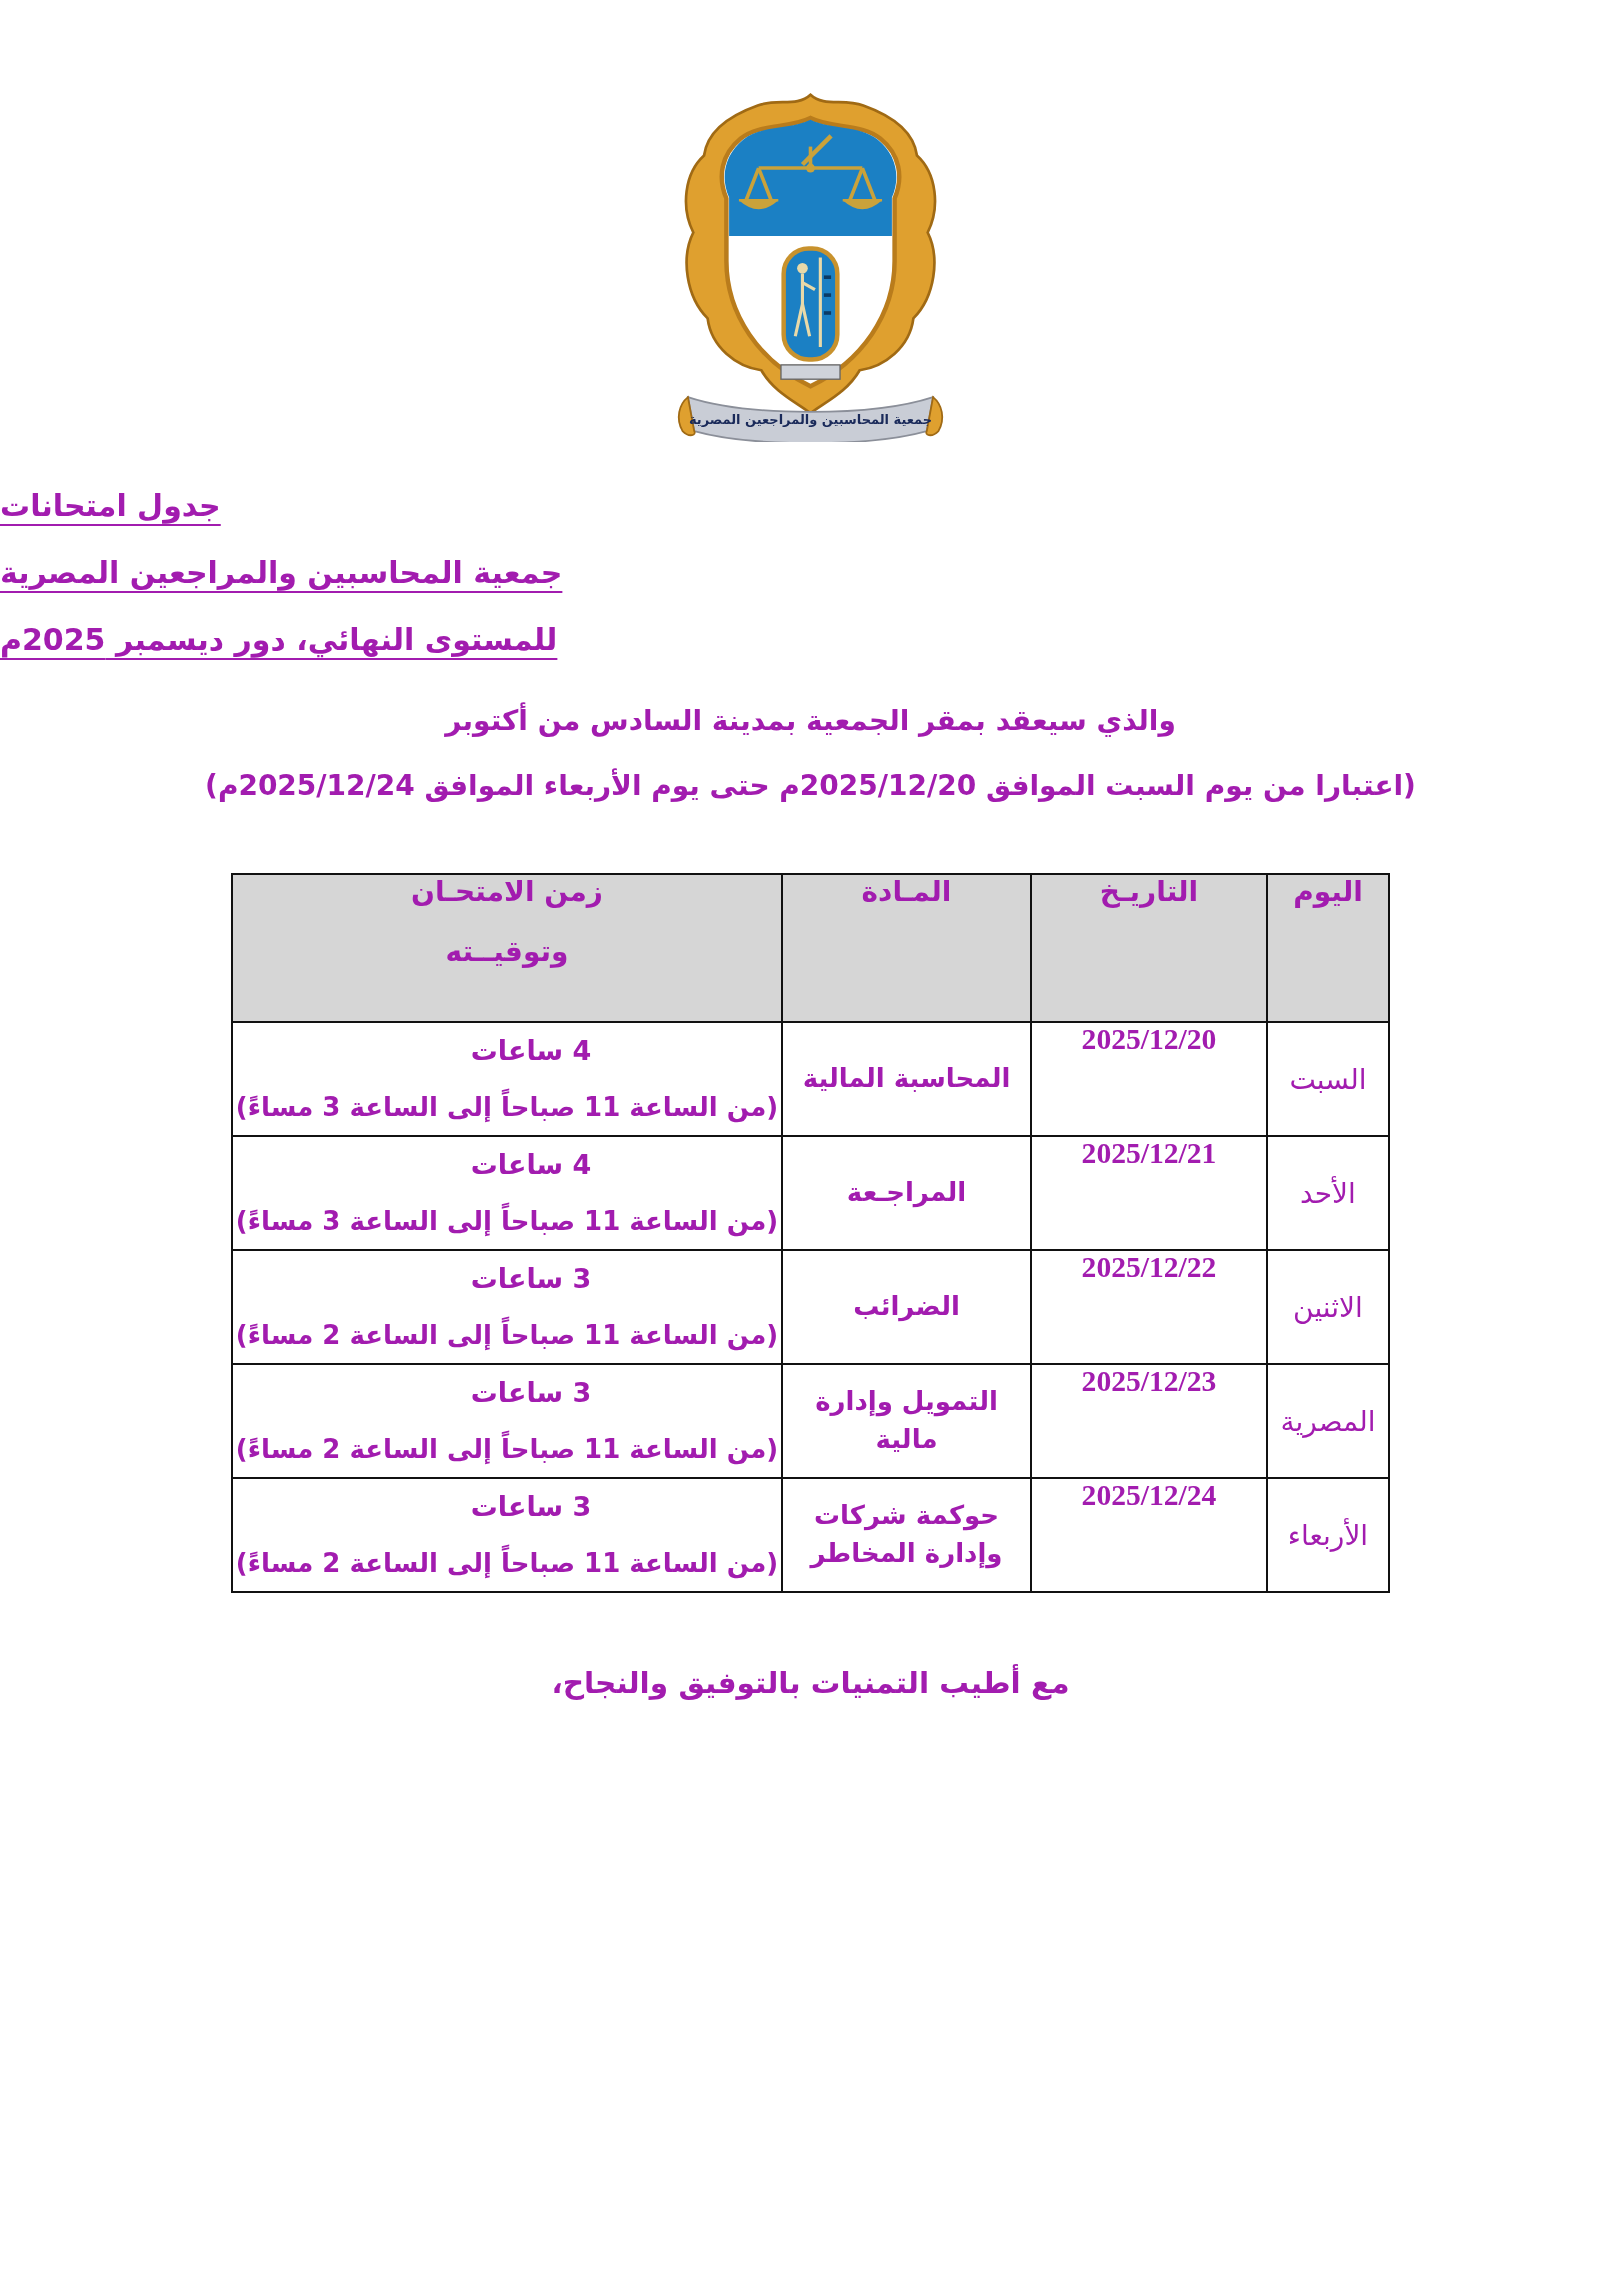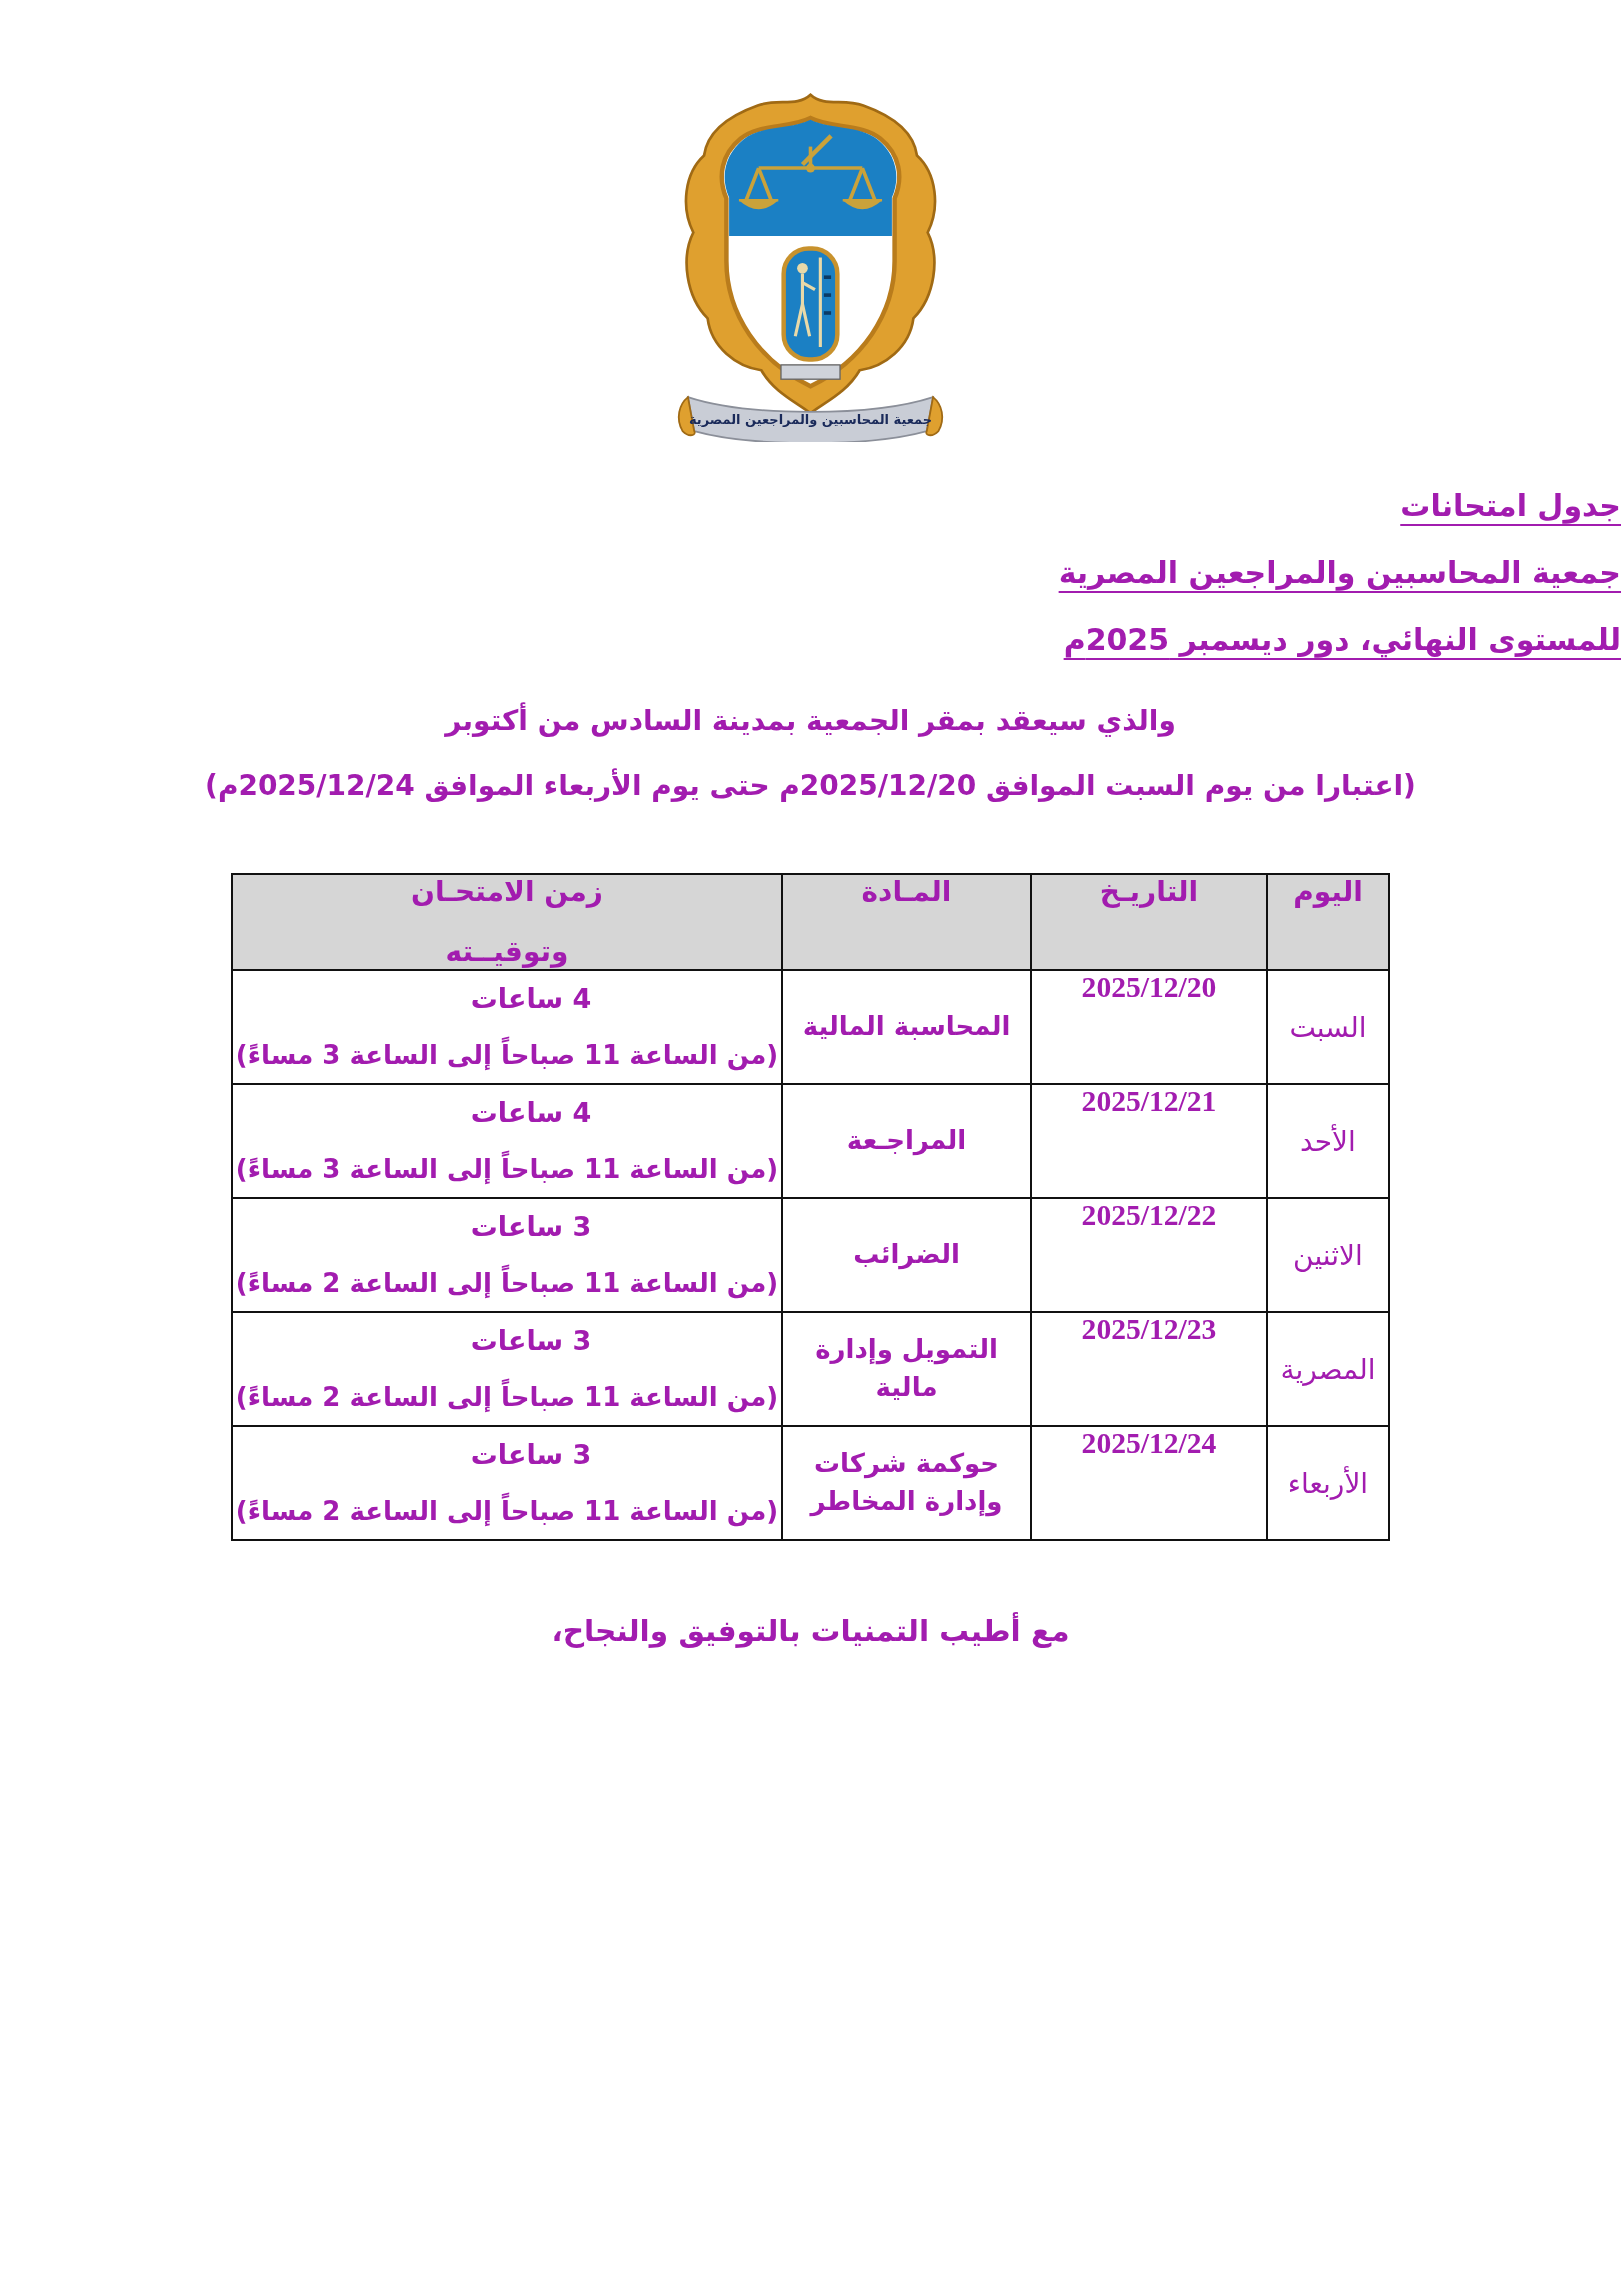--- a/index.html
+++ b/index.html
@@ -16,21 +16,21 @@
     overflow: hidden;
   }
   .logo-wrap {
     width: 100%;
     display: flex;
     justify-content: center;
     padding-top: 82px;
   }
   .titles {
     margin-top: 47px;
-    text-align: right;
+    text-align: left;
   }
   .title-line {
     font-size: 30px;
     font-weight: bold;
     text-decoration: underline;
     text-decoration-thickness: 2.2px;
     text-underline-offset: 8px;
     margin: 0 0 34px 0;
     line-height: 1.1;
   }
@@ -58,21 +58,21 @@
     border: 2.2px solid #111;
     padding: 0;
   }
   table.exam-table { border: 2.7px solid #111; }
   thead th {
     background: #d6d6d6;
     font-size: 28px;
     font-weight: bold;
     vertical-align: top;
     padding-top: 14.3px;
-    height: 96px;
+    height: 148px;
     text-align: center;
   }
   .time-header-line2 { margin-top: 27px; }
   tbody td { height: 114px; text-align: center; }
   td.day-cell {
     vertical-align: middle;
     font-size: 28px;
     font-weight: normal;
     padding: 0 5.4px;
   }

